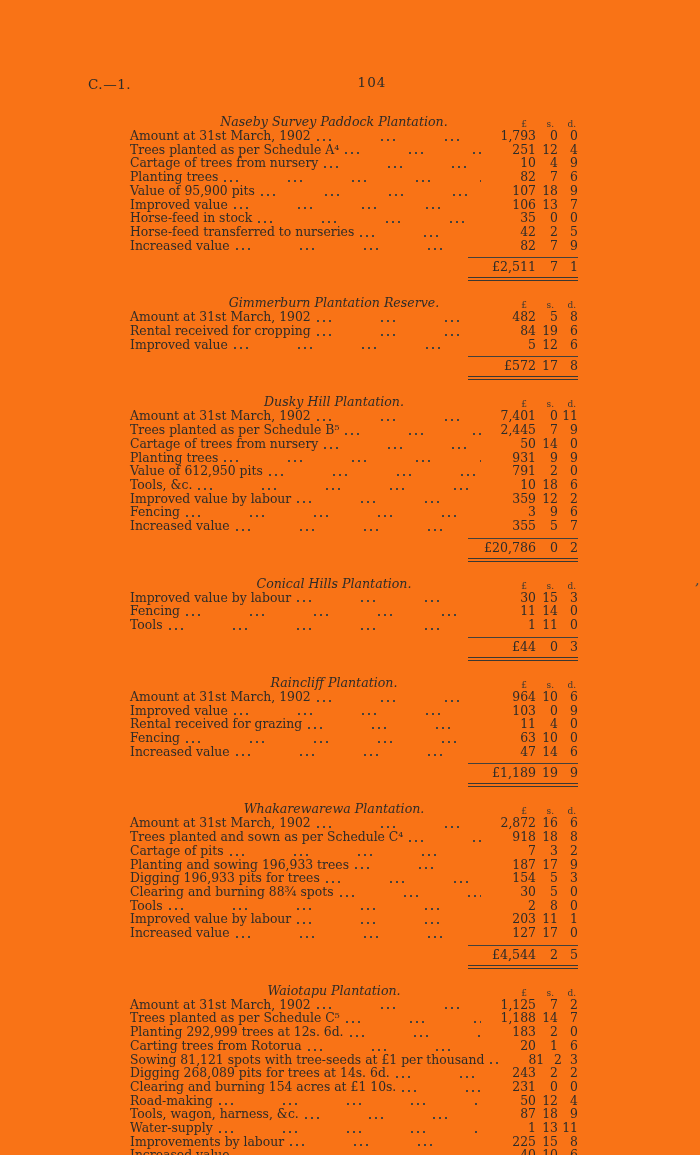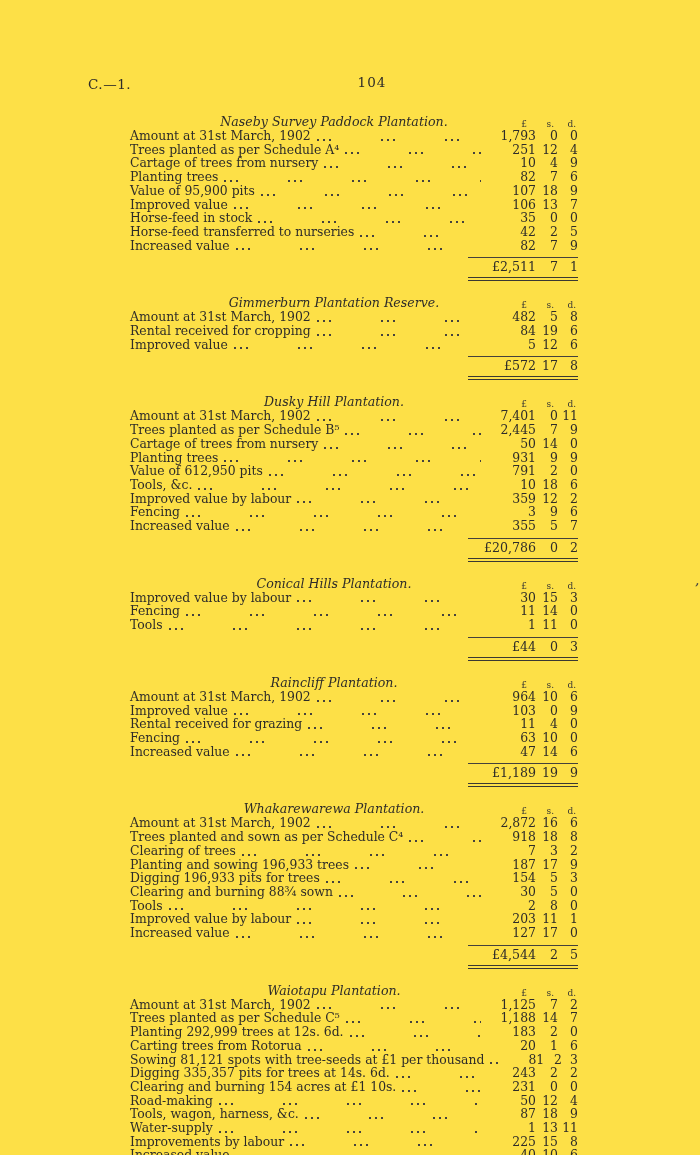--- a/index.html
+++ b/index.html
@@ -1,19 +1,19 @@
 <!DOCTYPE html>
 <html><head>
 <meta charset="utf-8">
 <style>
   html,body{margin:0;padding:0;background:#e9e9e7;}
   .page{
     position:relative;
     width:700px;height:1155px;
-    background:#fde047;
+    background:#f97316;
     font-family:"DejaVu Serif","Liberation Serif",serif;
     color:#2e2c29;
     overflow:hidden;
   }
   .doc-ref{
     position:absolute;left:88px;top:76px;
     font-size:13.5px;letter-spacing:.5px;
   }
   .page-num{
     position:absolute;left:0;right:0;top:74px;
@@ -377,42 +377,42 @@
           <span class="amt-d">6</span>
         </div>
         <div class="row">
           <span class="row-label">Trees planted and sown as per Schedule C⁴</span>
           <span class="leader"></span>
           <span class="amt-l">918</span>
           <span class="amt-s">18</span>
           <span class="amt-d">8</span>
         </div>
         <div class="row">
-          <span class="row-label">Clearing of trees</span>
+          <span class="row-label">Cartage of pits</span>
           <span class="leader"></span>
           <span class="amt-l">7</span>
           <span class="amt-s">3</span>
           <span class="amt-d">2</span>
         </div>
         <div class="row">
           <span class="row-label">Planting and sowing 196,933 trees</span>
           <span class="leader"></span>
           <span class="amt-l">187</span>
           <span class="amt-s">17</span>
           <span class="amt-d">9</span>
         </div>
         <div class="row">
           <span class="row-label">Digging 196,933 pits for trees</span>
           <span class="leader"></span>
           <span class="amt-l">154</span>
           <span class="amt-s">5</span>
           <span class="amt-d">3</span>
         </div>
         <div class="row">
-          <span class="row-label">Clearing and burning 88¾ sown</span>
+          <span class="row-label">Clearing and burning 88¾ spots</span>
           <span class="leader"></span>
           <span class="amt-l">30</span>
           <span class="amt-s">5</span>
           <span class="amt-d">0</span>
         </div>
         <div class="row">
           <span class="row-label">Tools</span>
           <span class="leader"></span>
           <span class="amt-l">2</span>
           <span class="amt-s">8</span>
@@ -478,21 +478,21 @@
           <span class="amt-d">6</span>
         </div>
         <div class="row">
           <span class="row-label">Sowing 81,121 spots with tree-seeds at £1 per thousand</span>
           <span class="leader"></span>
           <span class="amt-l">81</span>
           <span class="amt-s">2</span>
           <span class="amt-d">3</span>
         </div>
         <div class="row">
-          <span class="row-label">Digging 335,357 pits for trees at 14s. 6d.</span>
+          <span class="row-label">Digging 268,089 pits for trees at 14s. 6d.</span>
           <span class="leader"></span>
           <span class="amt-l">243</span>
           <span class="amt-s">2</span>
           <span class="amt-d">2</span>
         </div>
         <div class="row">
           <span class="row-label">Clearing and burning 154 acres at £1 10s.</span>
           <span class="leader"></span>
           <span class="amt-l">231</span>
           <span class="amt-s">0</span>

